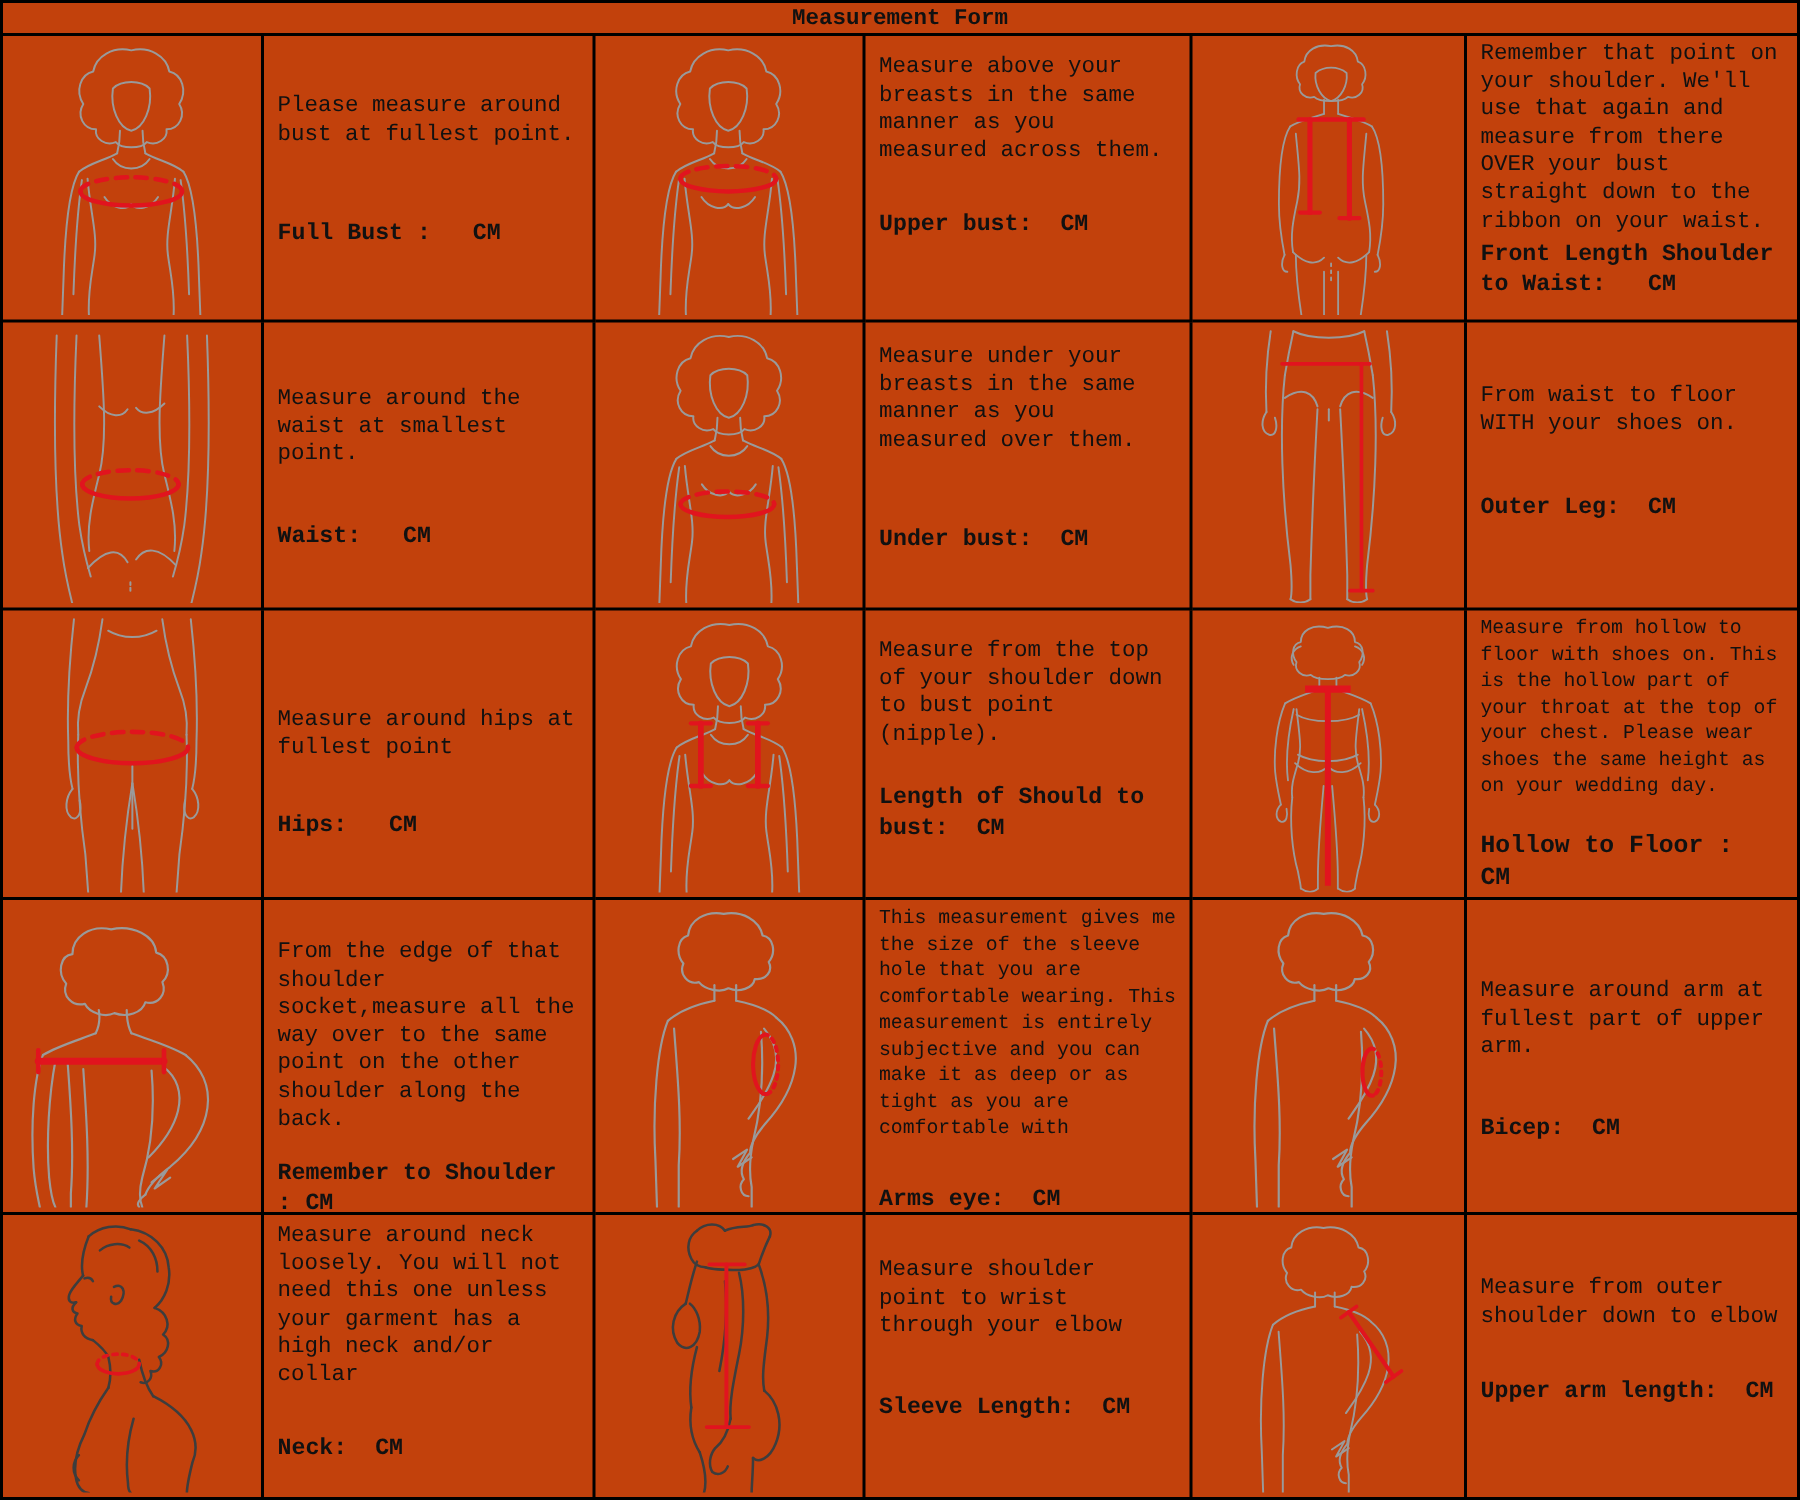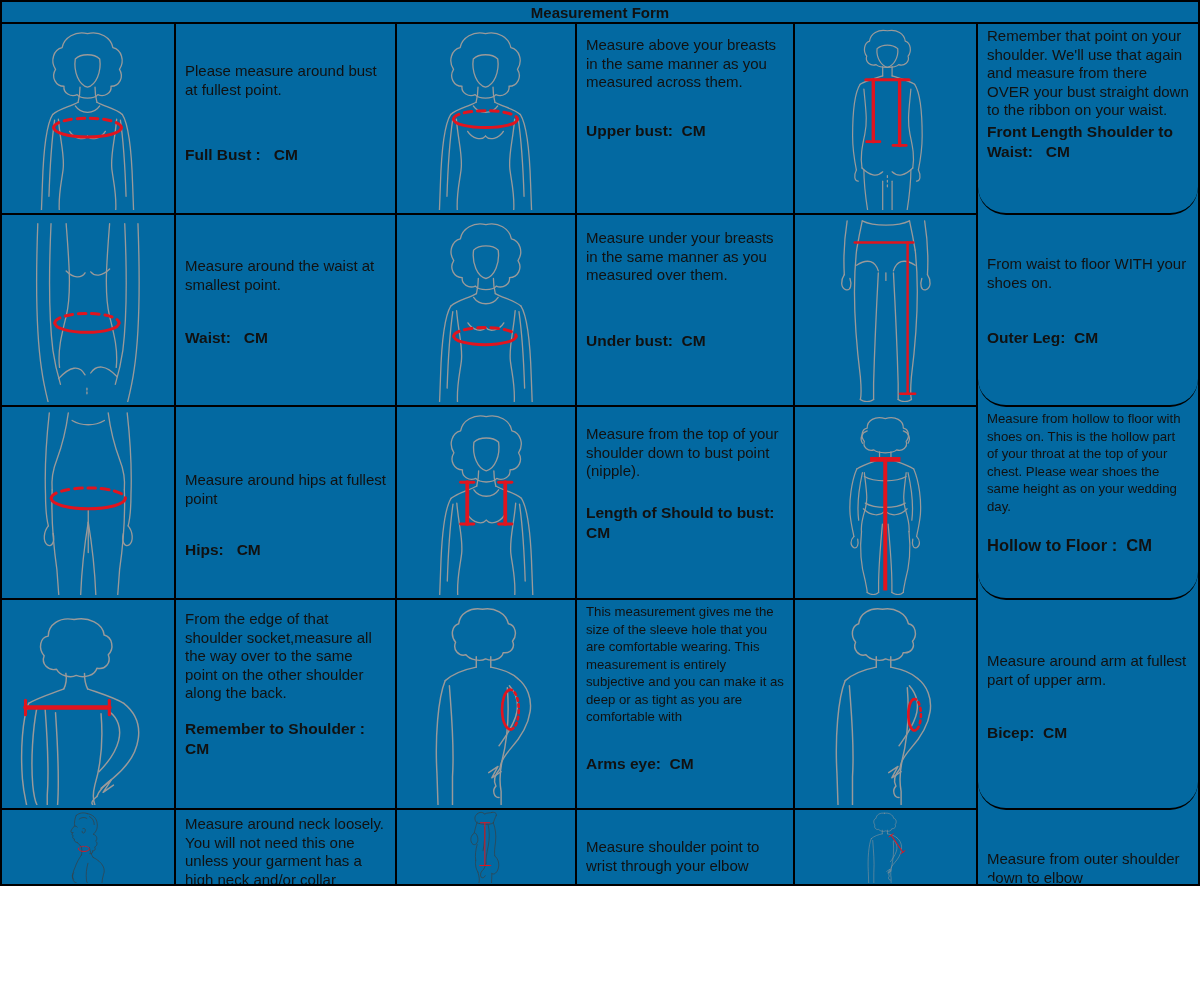--- a/index.html
+++ b/index.html
@@ -1,30 +1,30 @@
 <!DOCTYPE html>
 <html><head>
 <meta charset="utf-8">
 <style>
   html,body{margin:0;padding:0;background:#fff;}
   .page{
-    width:1200px;height:886px;box-sizing:border-box;
-    border:2px solid #000;background:#0369a1;
+    width:1200px;height:1000px;box-sizing:border-box;
+    border:2px solid #000;background:#c2410c;
     display:grid;
     grid-template-columns:174px 221px 180px 218px 183px 1fr;
     grid-template-rows:22px 191px 192px 193px 210px 1fr;
-    font-family:Liberation Sans, sans-serif;color:#111;
+    font-family:Liberation Mono, monospace;color:#111;
   }
   .title-row{
     grid-column:1/-1;border-bottom:2px solid #000;
     display:flex;align-items:center;justify-content:center;
     font-weight:bold;font-size:15px;
   }
   .cell{border-right:2px solid #000;border-bottom:2px solid #000;overflow:hidden;box-sizing:border-box;}
-  .cell.lastcol{border-right:none;border-radius:28px;}
+  .cell.lastcol{border-right:none;}
   .cell.lastrow{border-bottom:none;}
   .img{display:flex;align-items:center;justify-content:center;}
   .img svg{height:97%;max-width:100%;}
   .txt{padding:6px 9px 4px 9px;font-size:15px;line-height:1.24;}
   .txt .label{font-weight:bold;font-size:15.5px;white-space:pre-wrap;line-height:1.3;}
   .txt.small{font-size:13.2px;line-height:1.33;}
   .txt.small .label{font-size:15.5px;}
   .label-lg{font-size:16.5px !important;}
   .defs-holder{position:absolute;width:0;height:0;overflow:hidden;}
 </style>
@@ -347,21 +347,21 @@
   <div class="cell img">
     <svg viewBox="0 0 150 195">
       <use href="#g-backshoulders"></use>
       <g fill="none" stroke="#e1141e" stroke-linecap="round">
         <path d="M15,101 L96,101" stroke-width="4.5"></path>
         <path d="M15,94 L15,108" stroke-width="3"></path>
         <path d="M96,94 L96,108" stroke-width="3"></path>
       </g>
     </svg>
   </div>
-  <div class="cell txt" style="padding-top:10px">
+  <div class="cell txt" style="padding-top:26px">
     <div class="desc">From the edge of that shoulder socket,measure all the way over to the same point on the other shoulder along the back.</div>
     <div class="label" style="margin-top:16px">Remember to Shoulder : CM</div>
   </div>
   <div class="cell img">
     <svg viewBox="0 0 150 195">
       <use href="#g-backarm"></use>
       <g fill="none" stroke="#e1141e" stroke-width="2.6" stroke-linecap="round">
         <path d="M98,84 A8,19 0 0 0 100,122"></path>
         <path d="M98,84 A8,19 0 0 1 100,122" stroke-dasharray="2.5,3.5"></path>
       </g>

